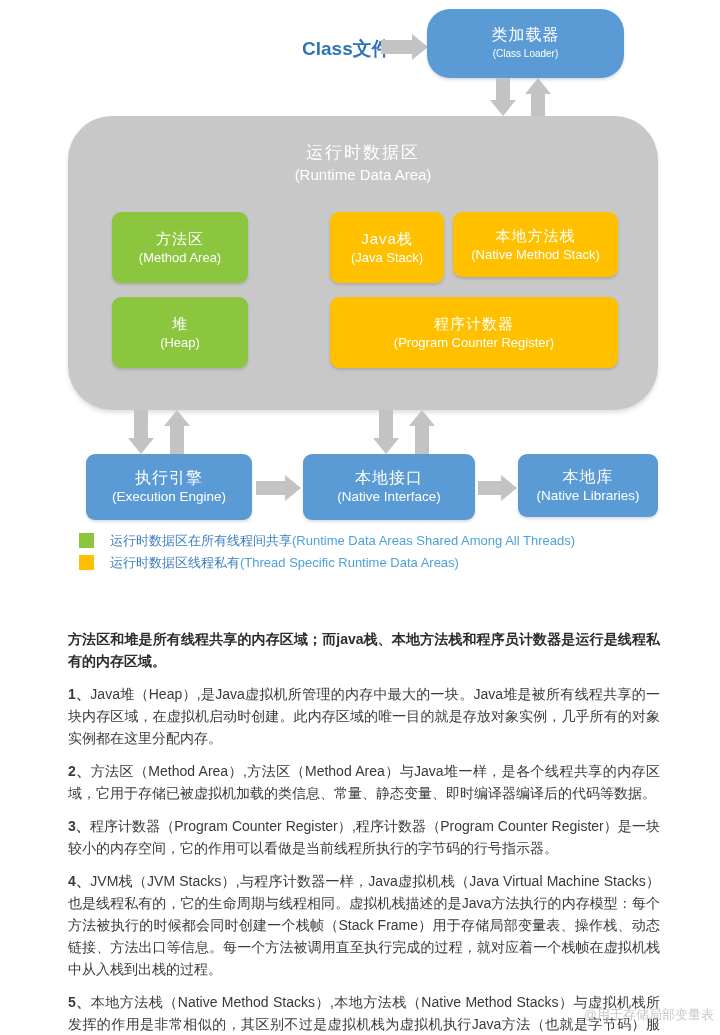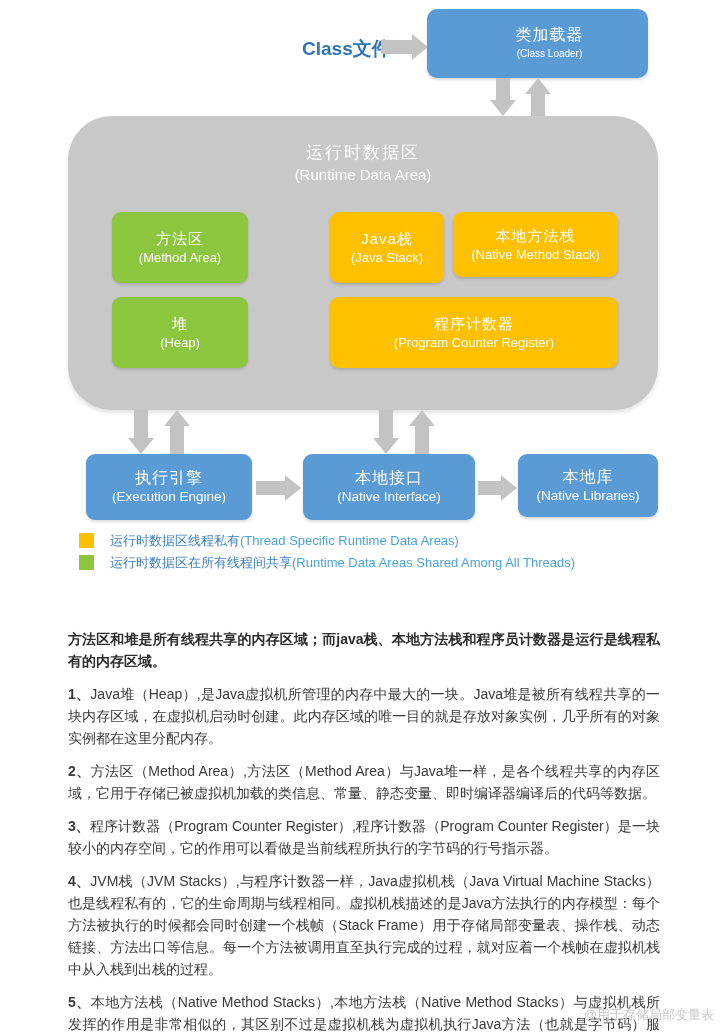--- a/index.html
+++ b/index.html
@@ -23,21 +23,21 @@
   .dbox{
     position:absolute;display:flex;flex-direction:column;align-items:center;justify-content:center;
     color:#fff;text-align:center;border-radius:9px;box-shadow:0 2px 3px rgba(0,0,0,.14);
   }
   .dbox .zh{font-size:15px;letter-spacing:1px;line-height:20px;}
   .dbox .en{font-size:13px;line-height:18px;}
   .blue{background:var(--blue);}
   .green{background:var(--green);}
   .yellow{background:var(--yellow);}
 
-  #box-classloader{left:427px;top:9px;width:197px;height:69px;border-radius:10px;padding-left:24px;}
+  #box-classloader{left:427px;top:9px;width:197px;height:69px;border-radius:23px;}
   #box-classloader .zh{font-size:16px;}
   #box-classloader .en{font-size:10px;}
 
   #runtime{
     position:absolute;left:68px;top:116px;width:590px;height:294px;border-radius:44px;
     background:var(--panel);box-shadow:0 3px 4px rgba(0,0,0,.12);
   }
   #runtime-title{margin-top:25px;text-align:center;color:#fff;}
   #runtime-title .zh{font-size:17px;letter-spacing:2px;line-height:24px;}
   #runtime-title .en{font-size:15px;line-height:20px;}
@@ -187,26 +187,26 @@
     <div class="shaft"></div>
     <div class="head"></div>
   </div>
   <div class="dbox blue" id="box-nl">
     <div class="zh">本地库</div>
     <div class="en">(Native Libraries)</div>
   </div>
 
   <div id="legend">
     <div class="legend-row">
+      <div class="swatch sw-green"></div>
+      <div class="legend-label"><span class="zh">运行时数据区在所有线程间共享</span><span class="en">(Runtime Data Areas Shared Among All Threads)</span></div>
+    </div>
+    <div class="legend-row">
       <div class="swatch sw-yellow"></div>
       <div class="legend-label"><span class="zh">运行时数据区线程私有</span><span class="en">(Thread Specific Runtime Data Areas)</span></div>
-    </div>
-    <div class="legend-row">
-      <div class="swatch sw-green"></div>
-      <div class="legend-label"><span class="zh">运行时数据区在所有线程间共享</span><span class="en">(Runtime Data Areas Shared Among All Threads)</span></div>
     </div>
   </div>
 
 </div>
 
 <div class="article">
   <p class="intro">方法区和堆是所有线程共享的内存区域；而java栈、本地方法栈和程序员计数器是运行是线程私有的内存区域。</p>
   <p><span class="pnum">1、</span><span>Java堆（Heap）,是Java虚拟机所管理的内存中最大的一块。Java堆是被所有线程共享的一块内存区域，在虚拟机启动时创建。此内存区域的唯一目的就是存放对象实例，几乎所有的对象实例都在这里分配内存。</span></p>
   <p><span class="pnum">2、</span><span>方法区（Method Area）,方法区（Method Area）与Java堆一样，是各个线程共享的内存区域，它用于存储已被虚拟机加载的类信息、常量、静态变量、即时编译器编译后的代码等数据。</span></p>
   <p><span class="pnum">3、</span><span>程序计数器（Program Counter Register）,程序计数器（Program Counter Register）是一块较小的内存空间，它的作用可以看做是当前线程所执行的字节码的行号指示器。</span></p>

